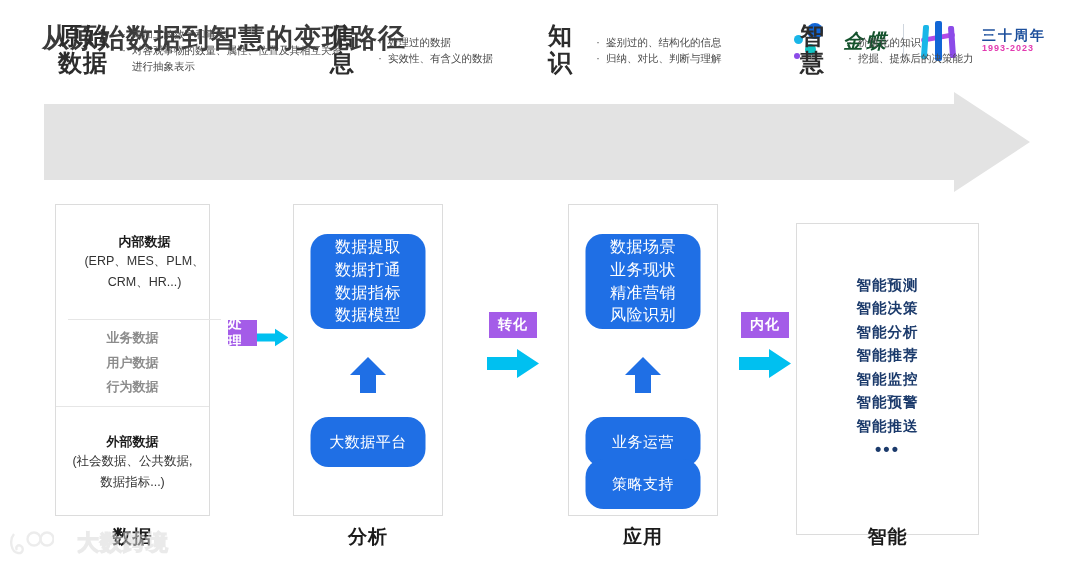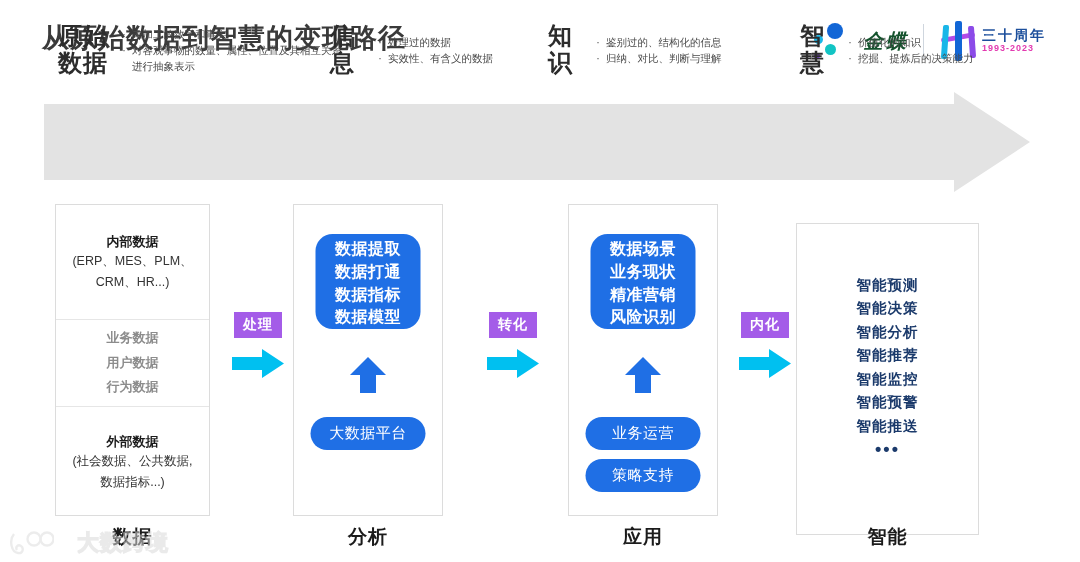--- a/index.html
+++ b/index.html
@@ -22,21 +22,21 @@
   .brand-dots{position:relative;width:42px;height:42px;}
   .brand-dots i{position:absolute;border-radius:50%;display:block;}
   .d1{width:16px;height:16px;background:#1266d6;left:16px;top:3px;}
   .d2{width:9px;height:9px;background:#19b6e8;left:3px;top:15px;}
   .d3{width:11px;height:11px;background:#12c4c4;left:14px;top:24px;}
   .d4{width:6px;height:6px;background:#8b4be8;left:3px;top:33px;}
   .brand-name{
     font-size:20px;font-weight:bold;color:#14532d;letter-spacing:3px;font-style:italic;
   }
   .brand-sep{width:1px;height:34px;background:#cfd6de;margin:0 4px;}
-  .anniv{position:relative;display:flex;align-items:center;gap:0;}
+  .anniv{position:relative;display:flex;align-items:center;gap:20px;}
   .anniv-mark{position:relative;width:44px;height:40px;}
   .anniv-mark i{position:absolute;display:block;border-radius:2px;}
   .m1{width:6px;height:34px;background:#19b6e8;left:4px;top:4px;transform:rotate(4deg);}
   .m2{width:7px;height:40px;background:#1266d6;left:17px;top:0px;}
   .m3{width:6px;height:32px;background:#8b4be8;left:31px;top:5px;transform:rotate(-4deg);}
   .m4{width:34px;height:5px;background:#b24be8;left:3px;top:14px;transform:rotate(-10deg);}
   .anniv-txt{display:flex;flex-direction:column;line-height:1.1;}
   .anniv-top{font-size:14px;font-weight:bold;color:#1d4f9c;letter-spacing:2px;}
   .anniv-bot{font-size:9px;font-weight:bold;color:#e23ab0;letter-spacing:1px;}
 
@@ -66,38 +66,38 @@
   .c1{left:55px;width:155px;}
   .c2{left:293px;width:150px;}
   .c3{left:568px;width:150px;}
   .c4{left:796px;width:183px;margin-top:19px;}
 
   .cell{box-sizing:border-box;padding:0 10px;text-align:center;}
   .cell-div{border-bottom:1px solid #e6e6e6;}
   .cell-title{font-size:13px;font-weight:bold;color:#1b1b1b;line-height:1.5;}
   .cell-sub{font-size:12.5px;color:#333333;line-height:1.65;}
   .cell-gray{font-size:13px;font-weight:bold;color:#8c8c8c;line-height:1.9;}
-  .c1-a{position:absolute;left:0;top:0;width:100%;height:115px;display:flex;flex-direction:column;justify-content:center;}
+  .c1-a{position:absolute;left:12px;top:0;width:100%;height:115px;display:flex;flex-direction:column;justify-content:center;}
   .c1-b{position:absolute;left:0;top:115px;width:100%;height:87px;display:flex;flex-direction:column;justify-content:center;}
   .c1-c{position:absolute;left:0;top:202px;width:100%;height:110px;display:flex;flex-direction:column;justify-content:center;}
 
   .bigbox{
     position:absolute;left:50%;transform:translateX(-50%);top:29px;
-    width:105px;height:95px;background:#1f6fe5;border-radius:17px;
-    color:#ffffff;font-size:16px;font-weight:700;line-height:1.42;
-    display:flex;flex-direction:column;align-items:center;justify-content:flex-end;
+    width:115px;height:95px;background:#1f6fe5;border-radius:17px;
+    color:#ffffff;font-size:16px;font-weight:400;line-height:1.42;
+    display:flex;flex-direction:column;align-items:center;justify-content:center;
     letter-spacing:0.5px;
   }
   .upArrow{
     position:absolute;left:50%;transform:translateX(-50%);top:152px;
     width:40px;height:36px;
   }
   .pill{
     position:absolute;left:50%;transform:translateX(-50%);
-    width:115px;height:33px;background:#1f6fe5;border-radius:18px;
+    width:115px;height:50px;background:#1f6fe5;border-radius:18px;
     color:#ffffff;font-size:15px;display:flex;align-items:center;justify-content:center;
     letter-spacing:0.5px;
   }
   .pill-a{top:212px;}
   .pill-b{top:254px;}
 
   .smart-list{
     position:absolute;left:0;top:50px;width:100%;
     display:flex;flex-direction:column;align-items:center;
   }
@@ -253,21 +253,21 @@
         <div class="cell-gray">用户数据</div>
         <div class="cell-gray">行为数据</div>
       </div>
       <div class="cell c1-c">
         <div class="cell-title">外部数据</div>
         <div class="cell-sub">(社会数据、公共数据,</div>
         <div class="cell-sub">数据指标...)</div>
       </div>
     </div>
 
-    <div class="conn k1" style="position:absolute;top:108px;display:flex;flex-direction:column;align-items:center;">
+    <div class="conn k1" style="position:absolute;top:108px;display:flex;flex-direction:row;align-items:center;">
       <div class="badge">处理</div>
       <svg class="cyanArrow" viewBox="0 0 52 33">
         <path d="M0 10 H30 V2 L52 16.5 L30 31 V23 H0 Z" fill="#00c0f0"></path>
       </svg>
     </div>
 
     <div class="card c2">
       <div class="bigbox">
         <span>数据提取</span>
         <span>数据打通</span>

